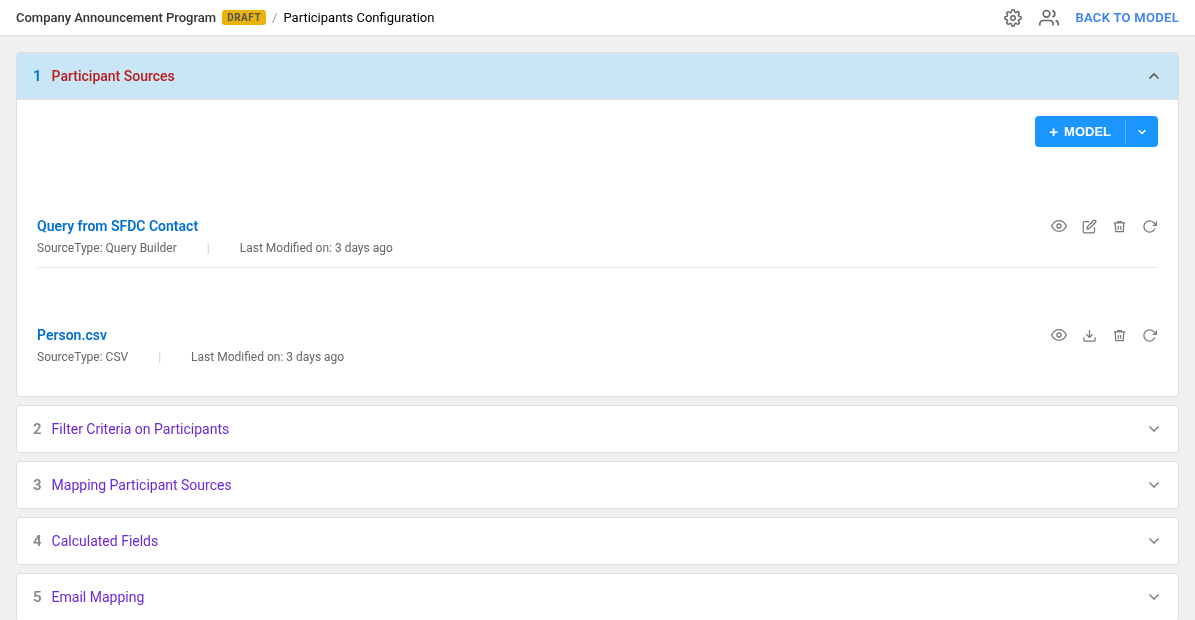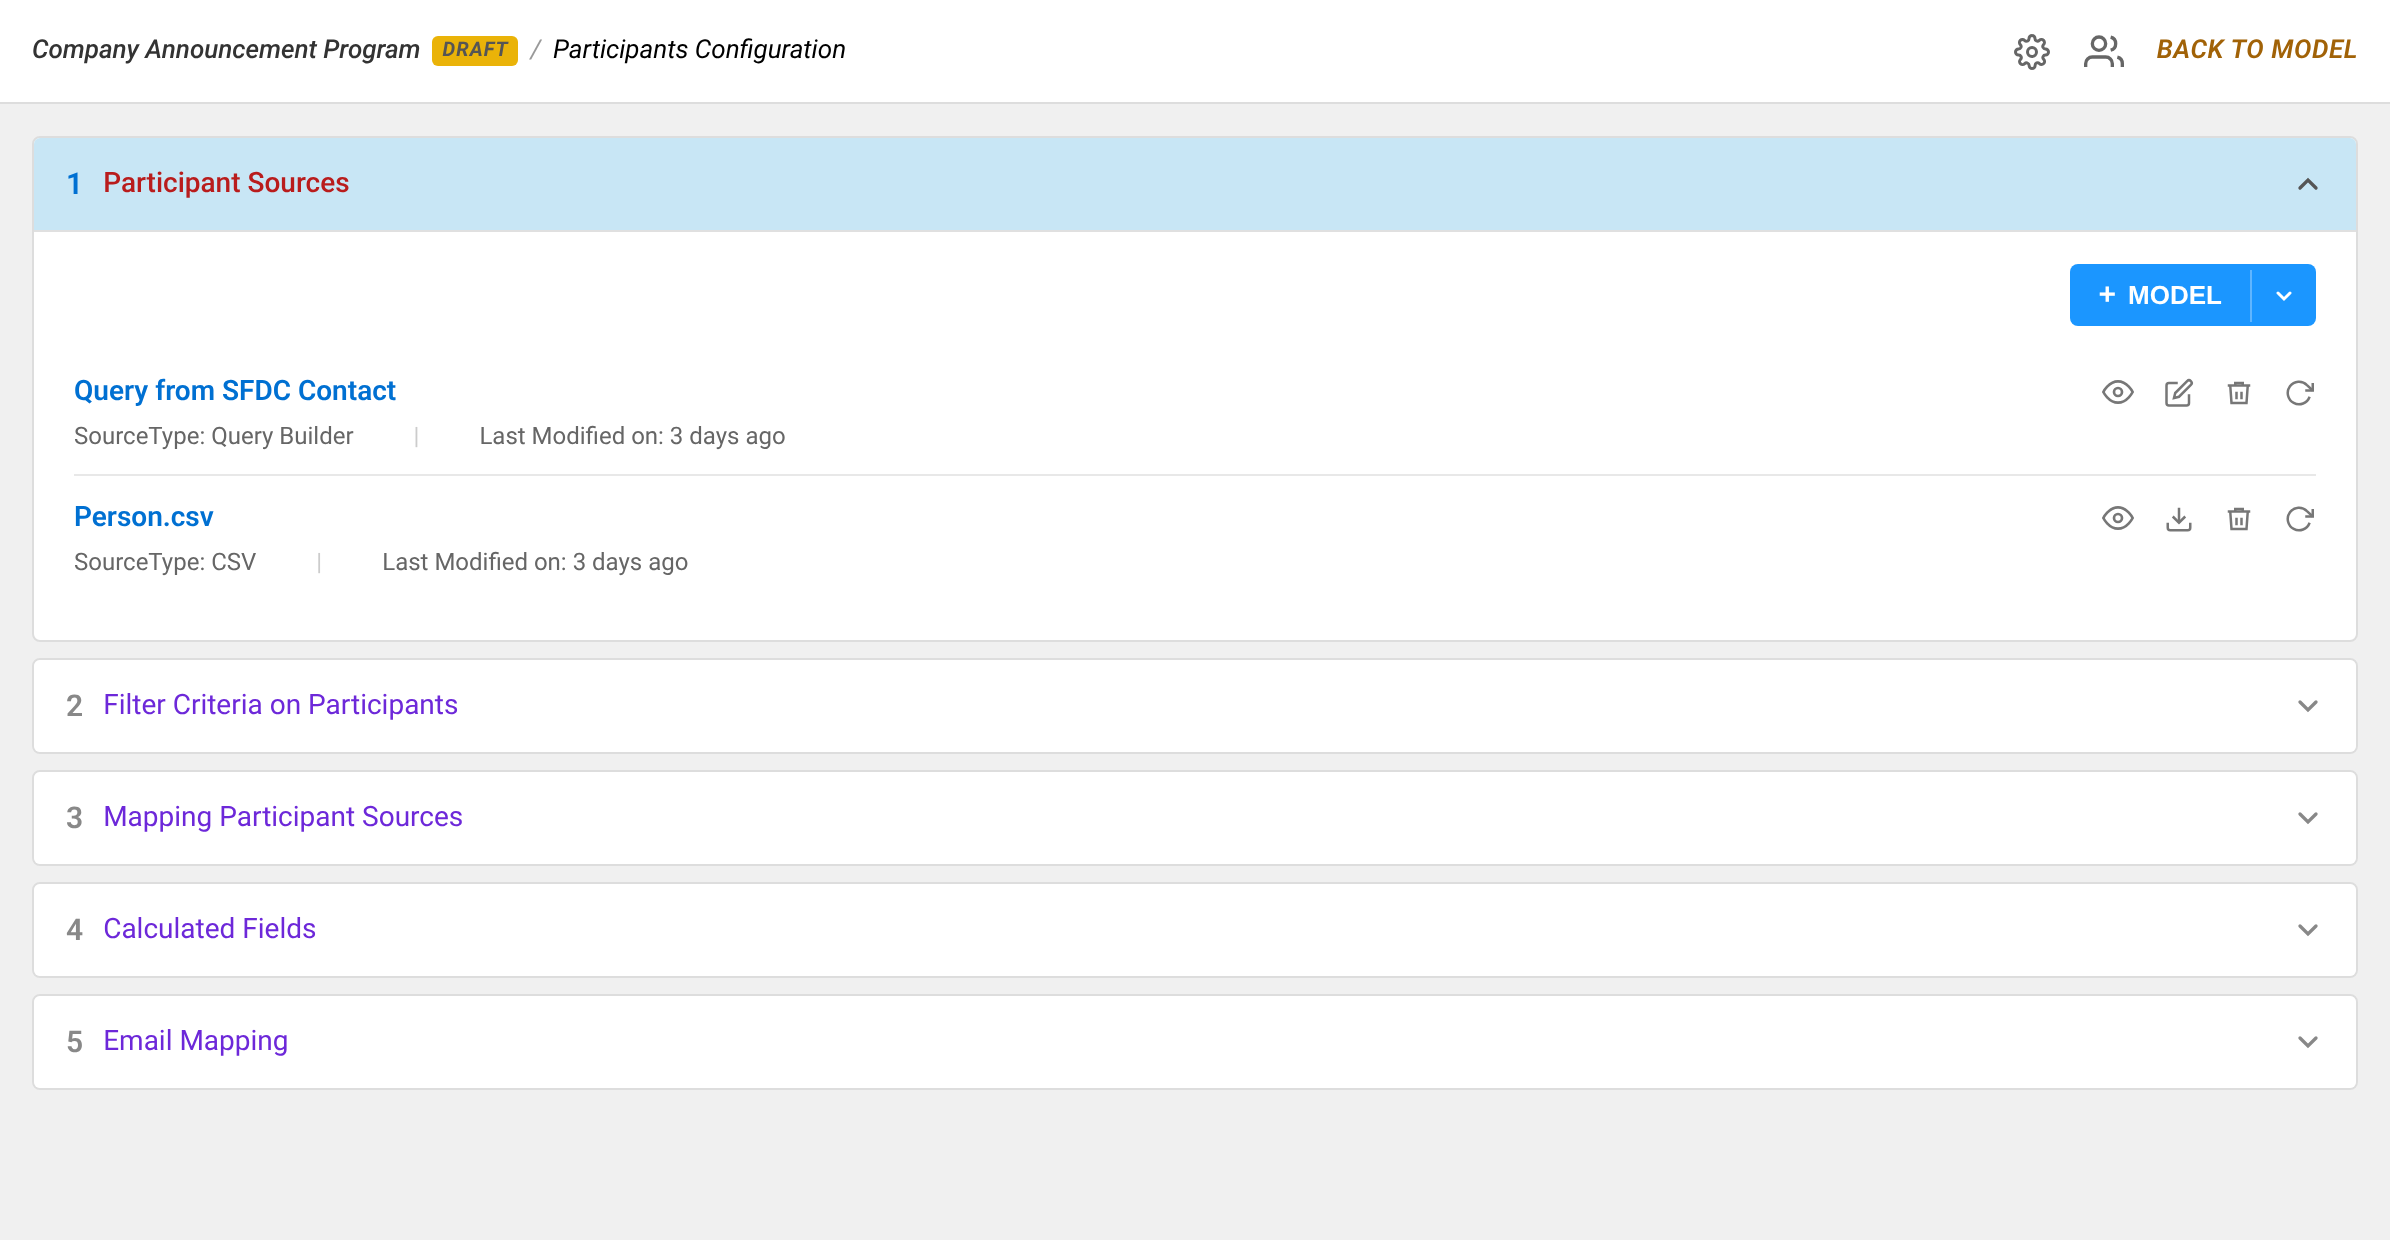--- a/index.html
+++ b/index.html
@@ -7,28 +7,27 @@
       font-family: -apple-system, BlinkMacSystemFont, 'Segoe UI', Roboto, sans-serif;
       background: #f0f0f0;
       font-size: 13px;
       color: #333;
       width: 1195px;
       min-height: 620px;
     }
 
     
     .header {
-      height: 52px;
+      height: 36px;
       background: #fff;
       border-bottom: 1px solid #ddd;
       display: flex;
       align-items: center;
       justify-content: space-between;
       padding: 0 16px;
-      font-style: italic;
     }
     .header-left {
       display: flex;
       align-items: center;
       gap: 6px;
       font-size: 13px;
       color: #333;
     }
     .header-left .app-name {
       font-weight: 500;
@@ -59,21 +58,21 @@
       height: 20px;
       cursor: pointer;
       color: #666;
       display: flex;
       align-items: center;
       justify-content: center;
     }
     .back-to-model {
       font-size: 13px;
       font-weight: 600;
-      color: #a16207;
+      color: #3b82f6;
       cursor: pointer;
       letter-spacing: 0.3px;
     }
 
     
     .main {
       padding: 16px;
       display: flex;
       flex-direction: column;
       gap: 8px;
@@ -178,20 +177,21 @@
       border-bottom: 1px solid #e8e8e8;
     }
     .source-item:last-child {
       border-bottom: none;
     }
     .source-item-header {
       display: flex;
       align-items: center;
       justify-content: space-between;
       margin-bottom: 6px;
+      margin-top: 46px;
     }
     .source-item-name {
       font-size: 14px;
       font-weight: 600;
       color: #0070d2;
     }
     .source-item-actions {
       display: flex;
       align-items: center;
       gap: 12px;

